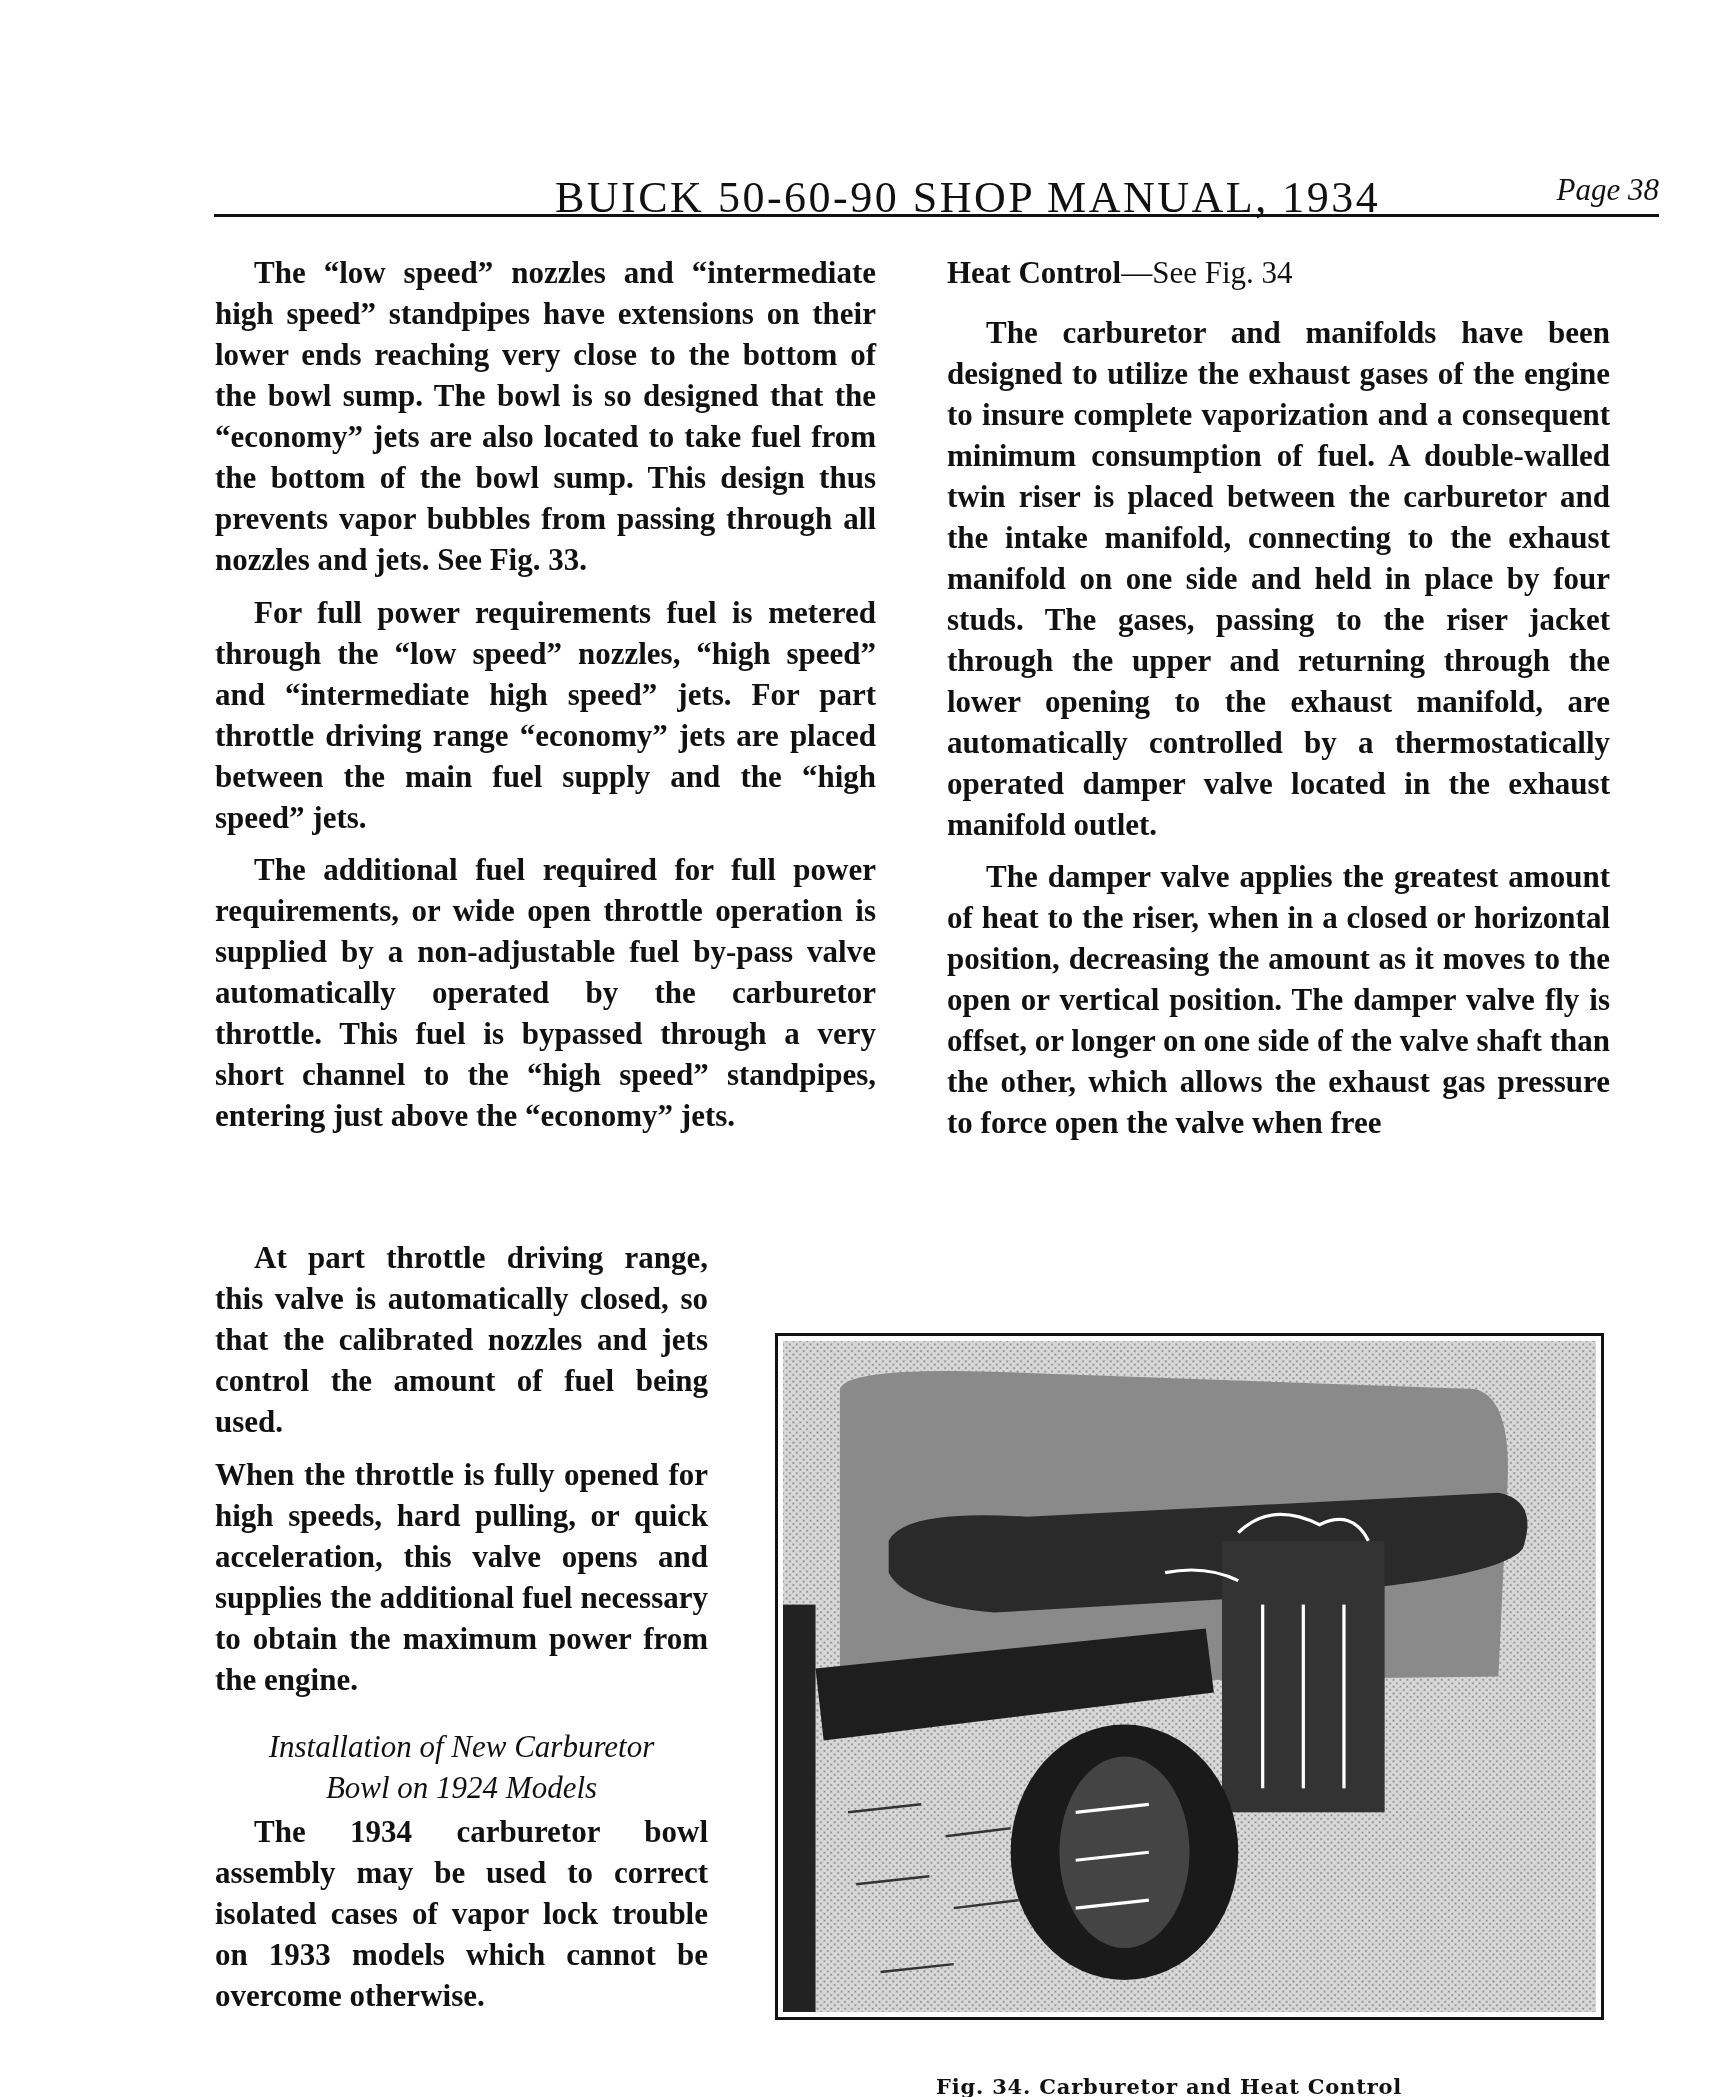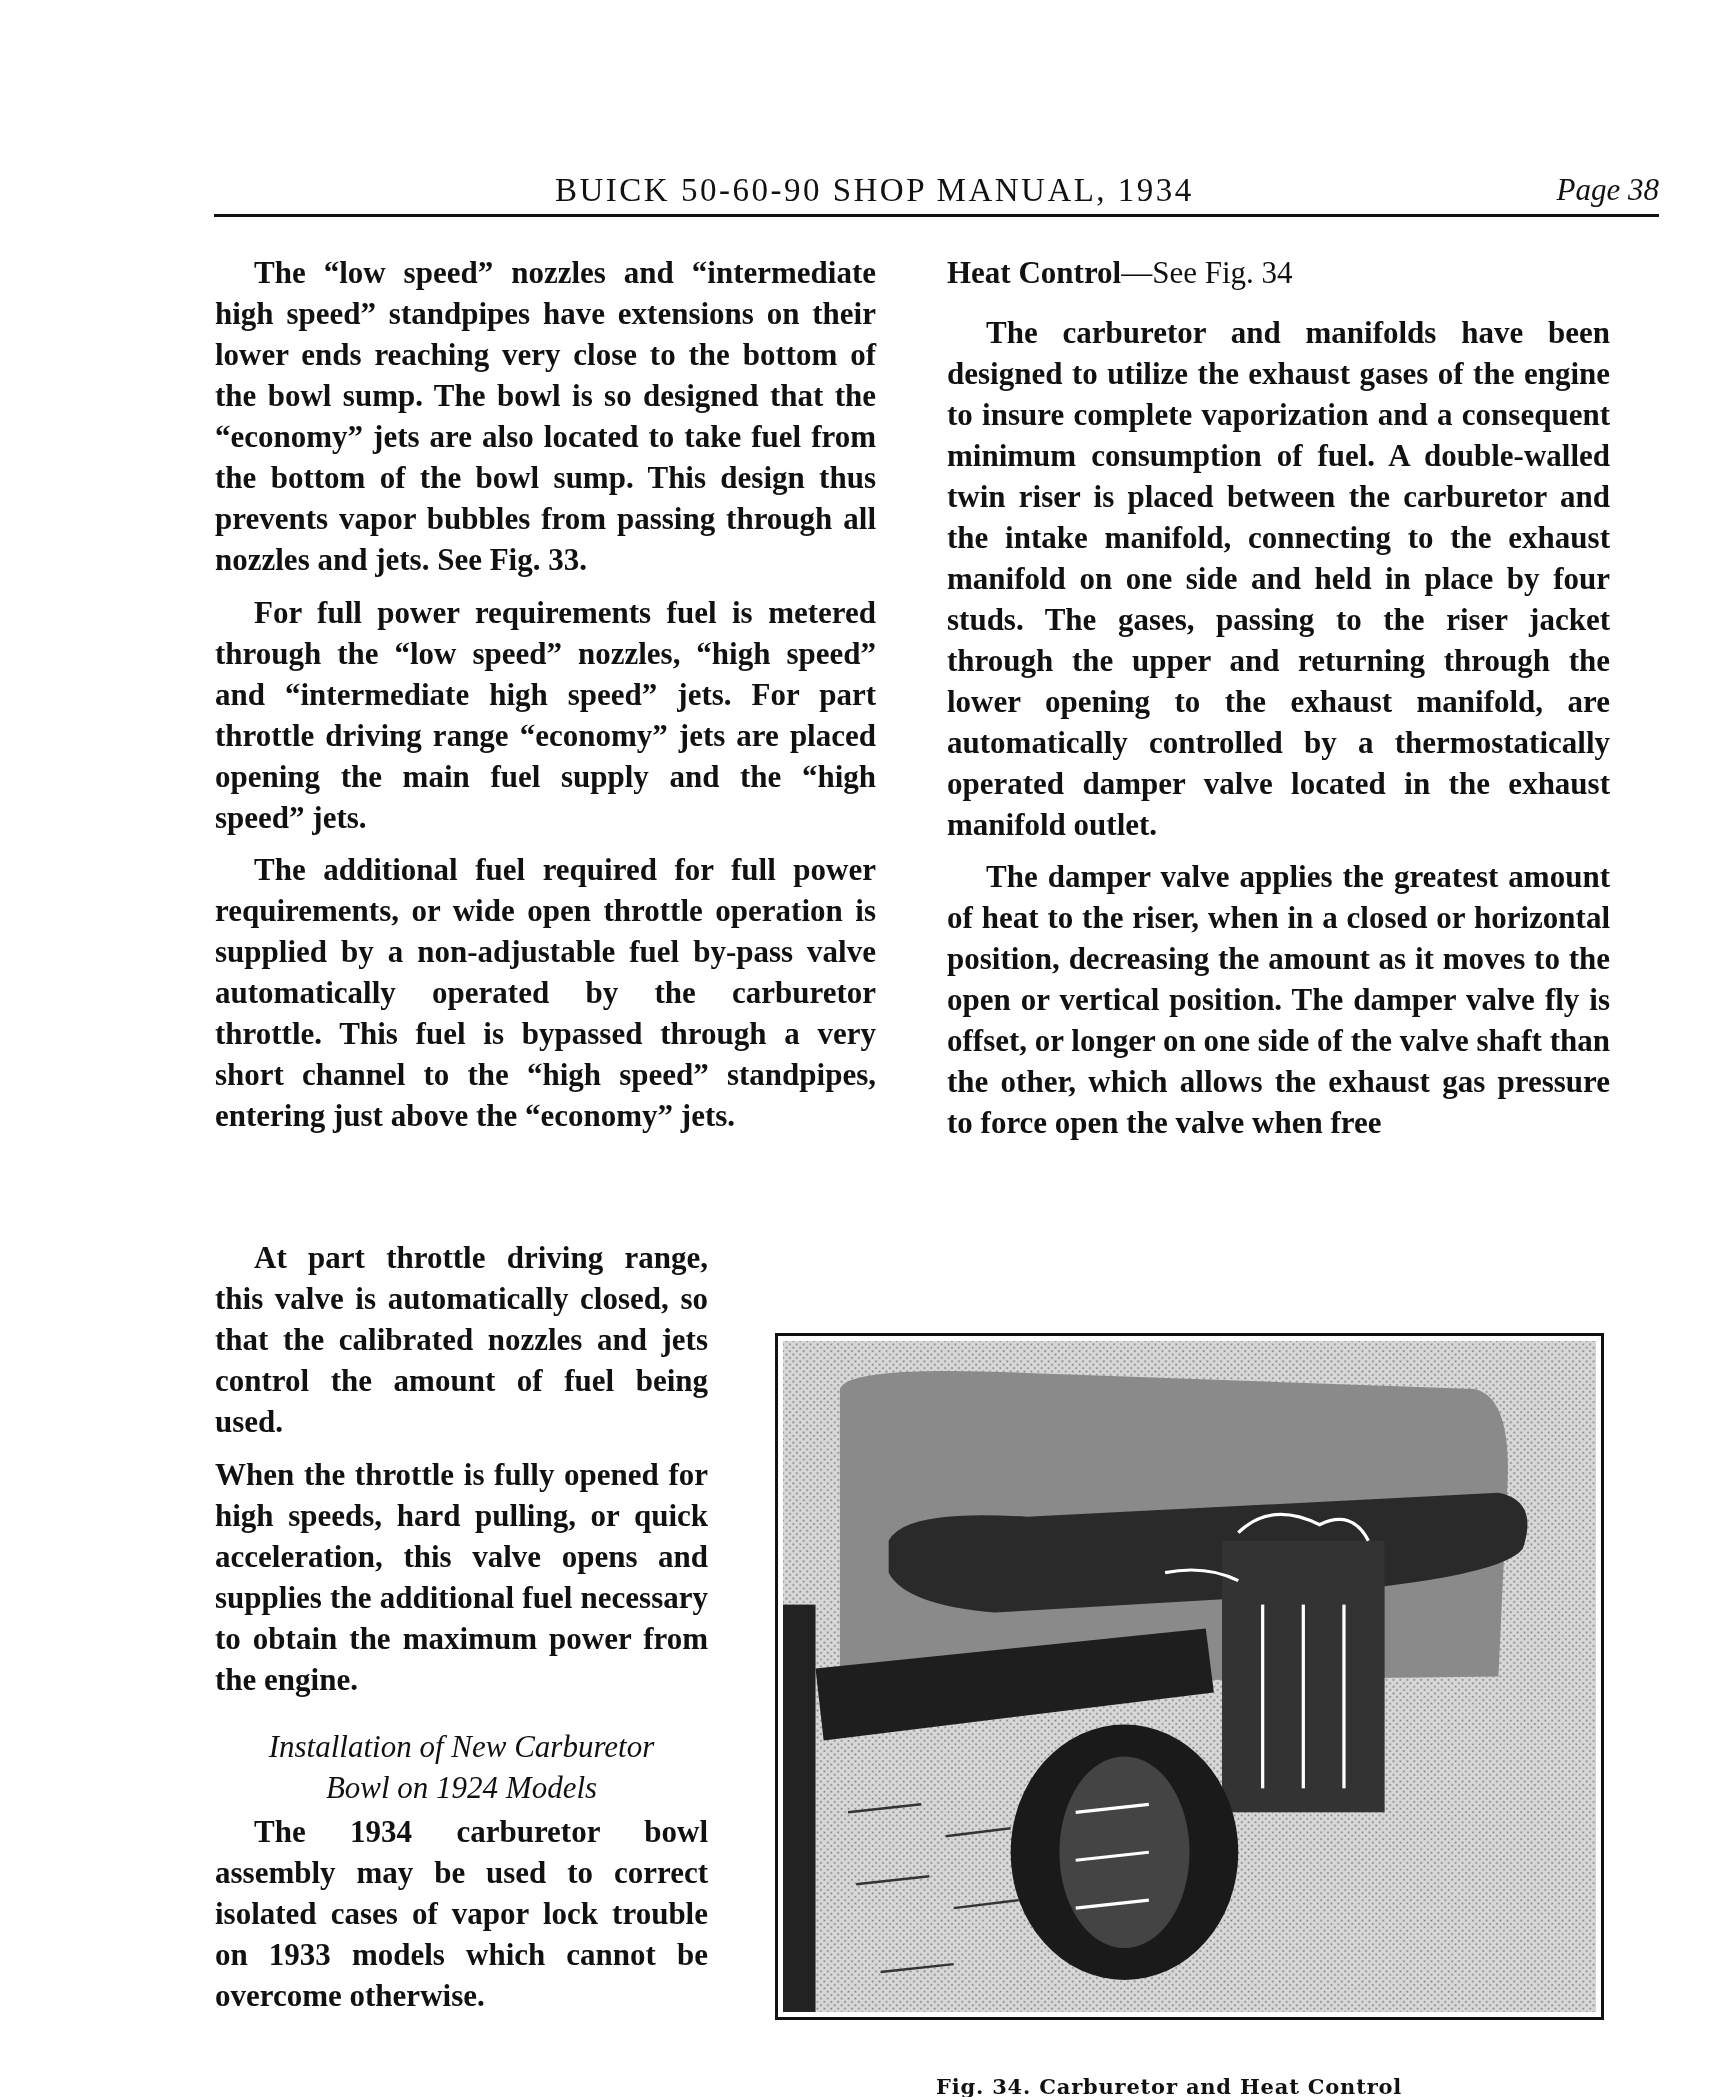--- a/index.html
+++ b/index.html
@@ -1,20 +1,20 @@
 <!DOCTYPE html>
 <html style="font-size:6.7px"><head>
 <meta charset="utf-8">
 <style>
   html, body { margin:0; padding:0; background:#ffffff; }
   body { width:1733px; height:2267px; position:relative; overflow:hidden;
          font-family:"Liberation Serif","DejaVu Serif",serif; color:#111; }
 
   .header { position:absolute; left:214px; top:172px; width:1445px; height:46px; }
-  .header .title { position:absolute; left:341px; top:0; font-size:33px; letter-spacing:2.5px; white-space:nowrap; }
+  .header .title { position:absolute; left:341px; top:0; font-size:44px; letter-spacing:2.5px; white-space:nowrap; }
   .header .page { position:absolute; right:0; top:0; font-size:31px; font-style:italic; }
   .header .rule { position:absolute; left:0; right:0; top:42px; height:2.9px; background:#111; }
 
   .col { position:absolute; font-size:31px; line-height:41px; text-align:justify; hyphens:manual; }
   .col p { margin:0 0 11.7px 0; text-indent:39px;font-weight:bold; }
   .col p.noindent { text-indent:0; }
   #left-top { left:215px; top:252px; width:661px; }
   #left-bottom { left:215px; top:1237px; width:493px; }
   #right-top { left:947px; top:252px; width:663px; }
 
@@ -32,21 +32,21 @@
 <body>
 
 <div class="header">
   <div class="title">BUICK 50-60-90 SHOP MANUAL, 1934</div>
   <div class="page">Page 38</div>
   <div class="rule"></div>
 </div>
 
 <div class="col" id="left-top">
   <p>The “low speed” nozzles and “intermedi­ate high speed” standpipes have extensions on their lower ends reaching very close to the bottom of the bowl sump. The bowl is so designed that the “economy” jets are also located to take fuel from the bottom of the bowl sump. This design thus prevents vapor bubbles from passing through all nozzles and jets. See Fig. 33.</p>
-  <p>For full power requirements fuel is met­ered through the “low speed” nozzles, “high speed” and “intermediate high speed” jets. For part throttle driving range “economy” jets are placed opening the main fuel supply and the “high speed” jets.</p>
+  <p>For full power requirements fuel is met­ered through the “low speed” nozzles, “high speed” and “intermediate high speed” jets. For part throttle driving range “economy” jets are placed between the main fuel supply and the “high speed” jets.</p>
   <p>The additional fuel required for full power requirements, or wide open throttle operation is supplied by a non-adjustable fuel by-pass valve automatically operated by the carburetor throttle. This fuel is by­passed through a very short channel to the “high speed” standpipes, entering just above the “economy” jets.</p>
 </div>
 
 <div class="col" id="left-bottom">
   <p>At part throttle driving range, this valve is automatically closed, so that the calibrated nozzles and jets control the amount of fuel being used.</p>
   <p class="noindent">When the throttle is fully open­ed for high speeds, hard pulling, or quick acceleration, this valve opens and supplies the addition­al fuel necessary to obtain the maximum power from the engine.</p>
   <div class="heading-italic">
     <span>Installation of New Carburetor</span><br>
     <span>Bowl on 1924 Models</span>
   </div>

